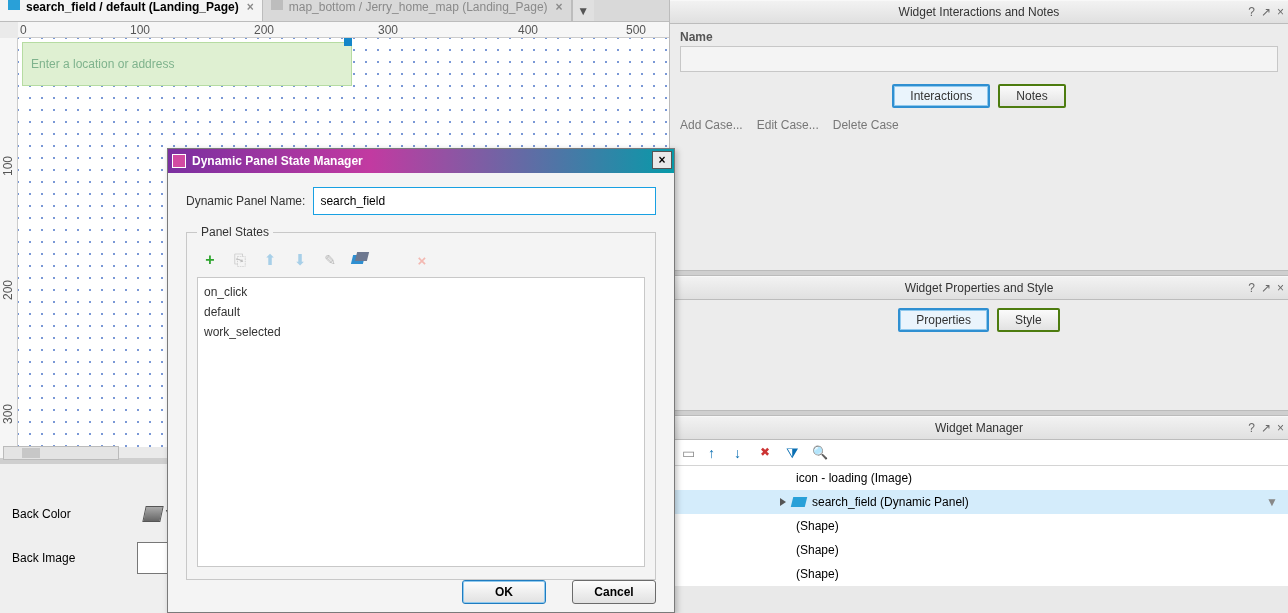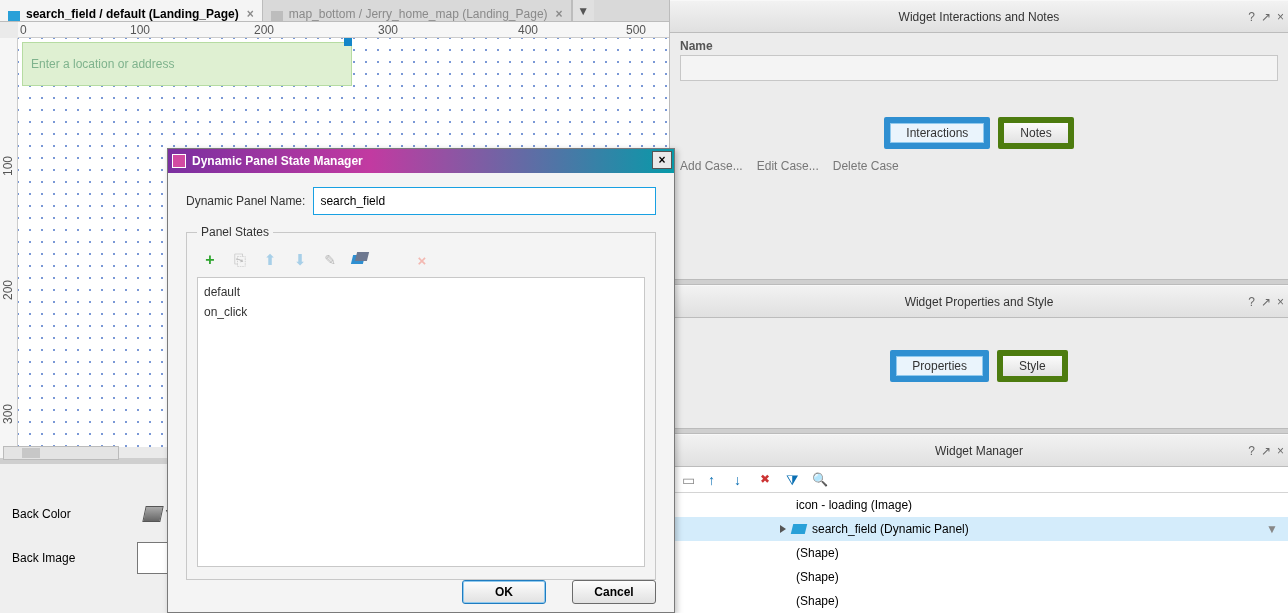--- a/index.html
+++ b/index.html
@@ -1,21 +1,21 @@
 <!DOCTYPE html>
 <html><head>
 <meta charset="utf-8">
 <style>
   * { box-sizing: border-box; margin: 0; padding: 0; font-family: Arial, Helvetica, sans-serif; font-size: 12px; }
   body { width:1288px; height:613px; background:#e6e6e6; position:relative; overflow:hidden; }
 
   
   .left-pane { position:absolute; left:0; top:0; width:670px; height:613px; background:#eaeaea; border-right:1px solid #bcbcbc;}
   .tab-bar { height:22px; background:#d9d9d9; display:flex; align-items:stretch; border-bottom:1px solid #bcbcbc;}
-  .tab { display:flex; align-items:flex-end; gap:6px; padding:0 8px; border-right:1px solid #bcbcbc; cursor:pointer; white-space:nowrap;}
+  .tab { display:flex; align-items:flex-start; gap:6px; padding:0 8px; border-right:1px solid #bcbcbc; cursor:pointer; white-space:nowrap;}
   .tab.active { background:#f4f4f4; font-weight:bold;}
   .tab.inactive { color:#8a8a8a;}
   .tab .icon-sq { width:12px; height:10px; background:#29a0d8; display:inline-block;}
   .tab.inactive .icon-sq { background:#bdbdbd;}
   .tab .close-x { color:#8a8a8a; font-weight:bold; margin-left:2px;}
   .tab-scroll { width:22px; display:flex; align-items:center; justify-content:center; background:#e0e0e0; border-left:1px solid #bcbcbc; color:#555;}
   
   .ruler-h { position:absolute; left:18px; top:22px; right:0; height:16px; background:#f6f6f6; border-bottom:1px solid #ccc; font-size:10px; color:#555;}
   .ruler-h span { position:absolute; top:1px; }
   .ruler-v { position:absolute; left:0; top:38px; width:18px; bottom:155px; background:#f6f6f6; border-right:1px solid #ccc; font-size:10px; color:#555;}
@@ -33,29 +33,29 @@
   .mini-scroll { position:absolute; left:3px; top:-18px; width:116px; height:14px; background:#e4e4e4; border:1px solid #bbb;}
   .mini-thumb  { position:absolute; left:18px; top:1px; width:18px; height:10px; background:#c7c7c7;}
   .prop-row { display:flex; align-items:center; height:44px; padding-left:12px; gap:20px;}
   .swatch { width:32px; height:32px; background:#fff; border:1px solid #777;}
   .fill-icon { width:28px; height:20px; position:relative;}
   .fill-icon::before{content:"";position:absolute;left:3px;top:2px;width:16px;height:14px;border:1px solid #555;transform:skewX(-12deg);background:linear-gradient(#aaa,#666);}
   .fill-icon::after{content:"▾";position:absolute;right:-2px;top:2px;font-size:10px;color:#555;}
 
   
   .right-pane { position:absolute; left:670px; top:0; right:0; height:613px; background:#e9e9e9;}
-  .panel-header { height:33px; background:linear-gradient(#f2f2f2,#e0e0e0); border-top:1px solid #f8f8f8; border-bottom:1px solid #bcbcbc;
+  .panel-header { height:24px; background:linear-gradient(#f2f2f2,#e0e0e0); border-top:1px solid #f8f8f8; border-bottom:1px solid #bcbcbc;
                   display:flex; align-items:center; justify-content:center; position:relative; color:#333;}
   .panel-header .ctrls { position:absolute; right:4px; display:flex; gap:6px; color:#6a6a6a;}
   .pn-body { background:#ececec; }
   
   .name-label { color:#555; font-weight:bold; padding:6px 0 2px 10px;}
   .name-input { margin:0 10px 8px 10px; height:26px; background:#f4f4f4; border:1px solid #c7c7c7;}
   .tabswitch { display:flex; justify-content:center; gap:8px; padding:4px 0;}
-  .tsbtn { padding:3px 16px; background:linear-gradient(#fbfbfb,#e2e2e2); border:6px solid #4d7c0f; border-radius:2px; color:#333; cursor:pointer;margin-top:24px;}
+  .tsbtn { padding:3px 16px; background:linear-gradient(#fbfbfb,#e2e2e2); border:2px solid #4d7c0f; border-radius:2px; color:#333; cursor:pointer;}
   .tsbtn.active { border-color:#2f8fd1; box-shadow:0 0 0 1px #8fc9ee inset; background:#eaf4fc;}
   .case-links { padding:6px 10px 0 10px; display:flex; gap:14px; color:#777;}
   .splitter-h { height:6px; background:#cfcfcf; border-top:1px solid #bbb; border-bottom:1px solid #bbb;}
   
   .wm-toolbar { height:26px; background:#fff; border-bottom:1px solid #d4d4d4; display:flex; align-items:center; gap:10px; padding-left:12px;}
   .ico { width:16px; height:16px; display:inline-block;}
   .ico.page::before{content:"▭";color:#888;font-size:14px;}
   .ico.up::before{content:"↑";color:#0a6fb3;font-weight:bold;font-size:14px;}
   .ico.down::before{content:"↓";color:#0a6fb3;font-weight:bold;font-size:14px;}
   .ico.del::before{content:"✖";color:#c33;font-size:12px;position:relative;}
@@ -259,22 +259,23 @@
         <span class="st-ico add">+</span>
         <span class="st-ico copy"></span>
         <span class="st-ico aup"></span>
         <span class="st-ico adown"></span>
         <span class="st-ico edit"></span>
         <span class="st-ico stack"></span>
         <span style="width:20px"></span>
         <span class="st-ico delx">×</span>
       </div>
       <div class="state-list">
+        <div>on_click</div>
         <div>default</div>
-        <div>on_click</div>
+        <div>work_selected</div>
       </div>
     </fieldset>
     <div class="dlg-buttons">
       <button class="dlg-btn primary">OK</button>
       <button class="dlg-btn">Cancel</button>
     </div>
   </div>
 </div>
 
 </body></html>

